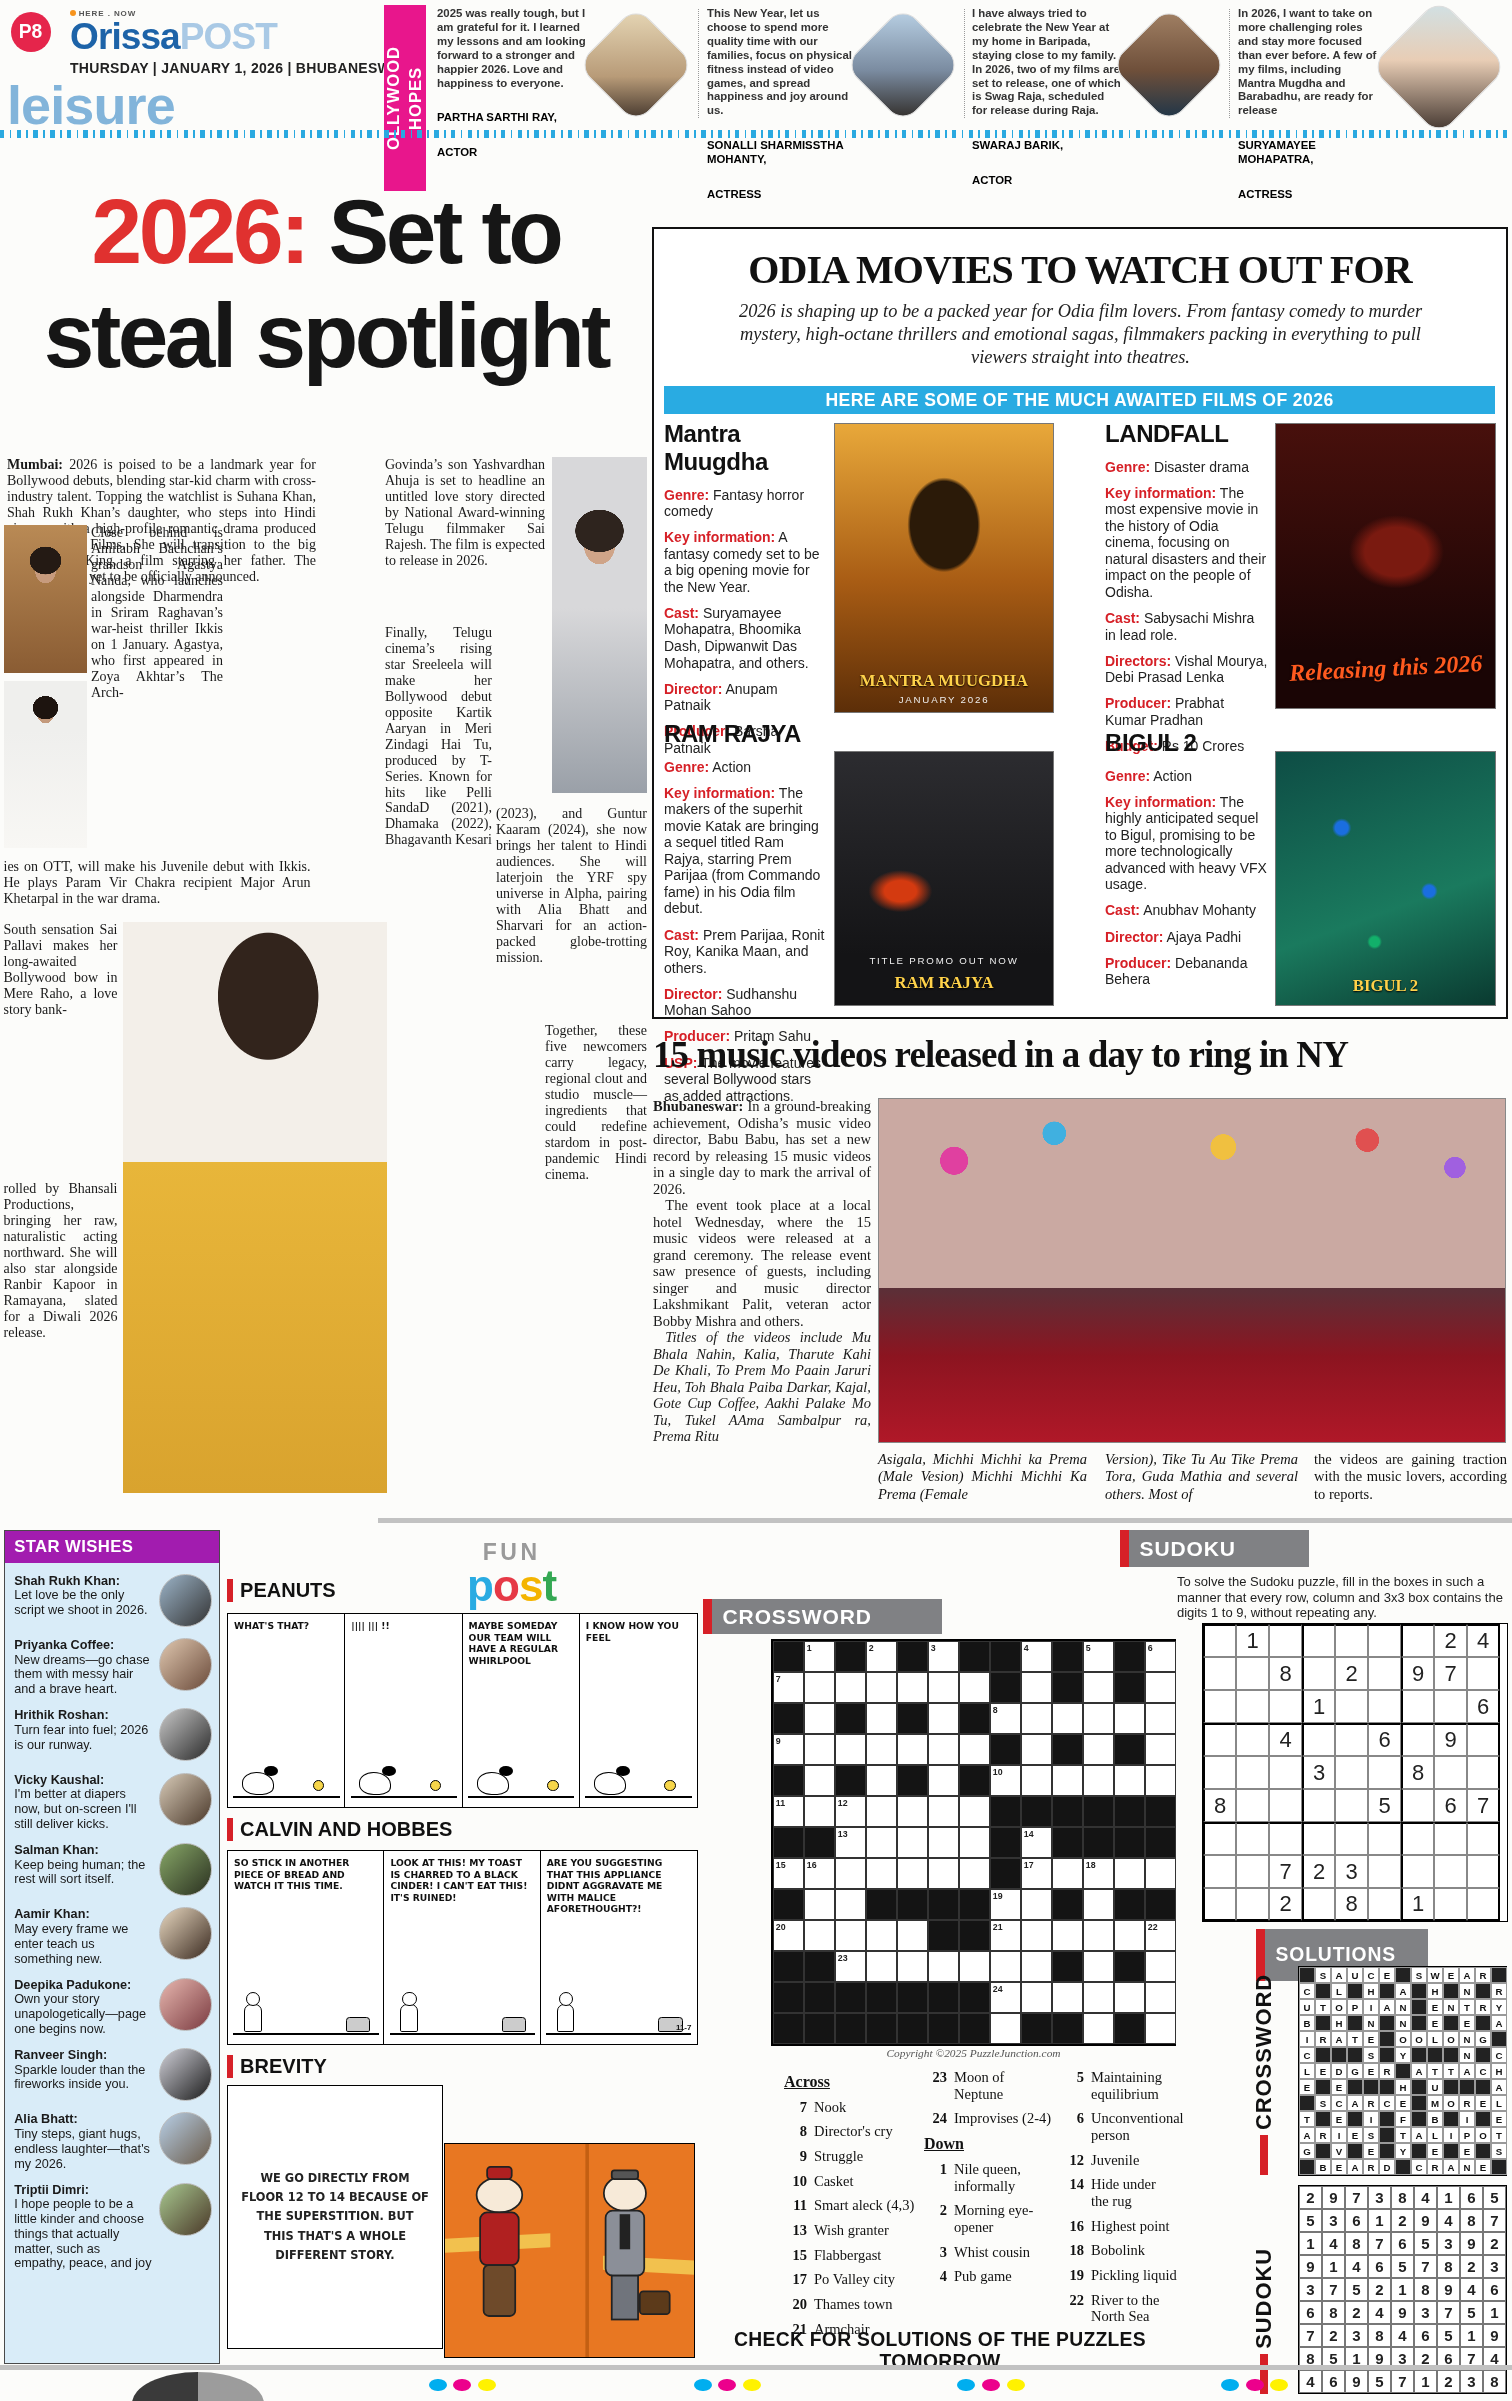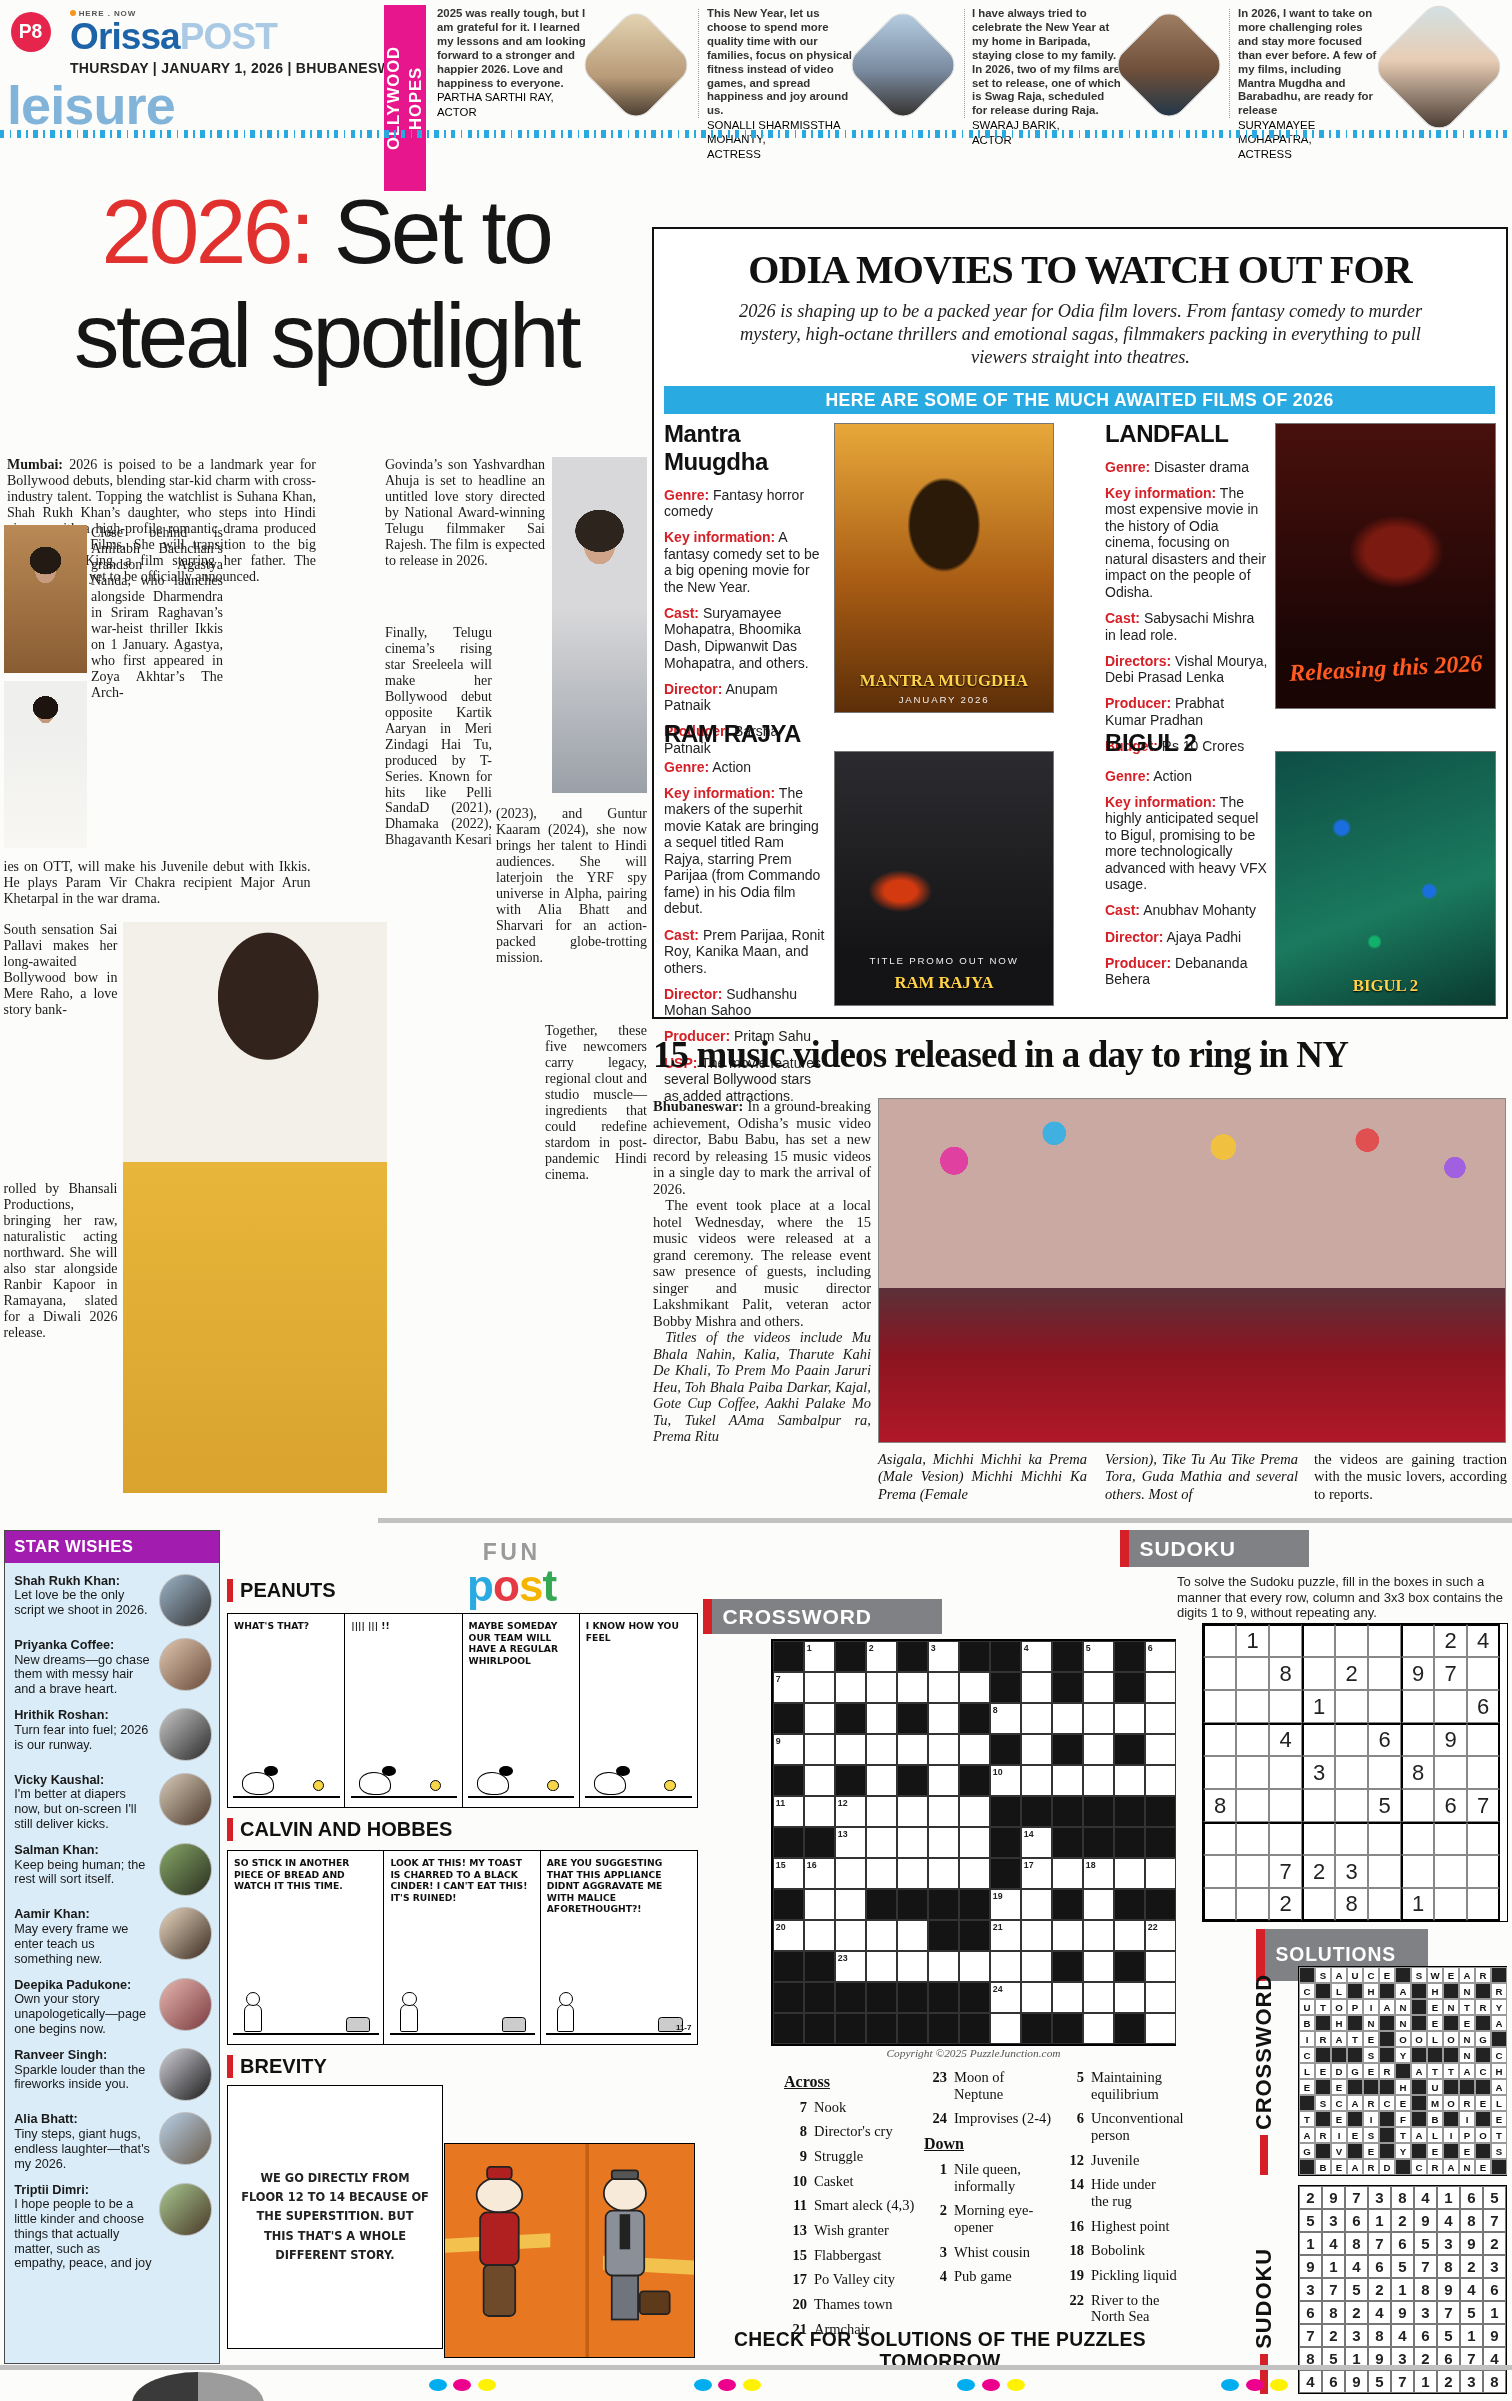--- a/index.html
+++ b/index.html
@@ -12,25 +12,25 @@
 .brand .b1{color:#1d63a8}.brand .b2{color:#a9c9e5}
 .tagline{font-size:8px;font-weight:bold;color:#555;letter-spacing:0.9px}
 .tagline::before{content:"";display:inline-block;width:6.1px;height:6.1px;border-radius:50%;background:#f7941d;margin-right:2.6px}
 .dateline{font-weight:bold;font-size:14px;color:#222;letter-spacing:0.3px}
 .leisure{font-weight:bold;font-size:54px;color:#82b4da;letter-spacing:-0.9px}
 .pinkbar{background:#e8168c;color:#fff;display:flex;justify-content:center;align-items:center;gap:1.8px}
 .pinkbar span{writing-mode:vertical-rl;transform:rotate(180deg);font-weight:bold;font-size:16.7px;letter-spacing:0.9px}
 .dashline{background:repeating-linear-gradient(90deg,#2aa9e0 0 4.4px,transparent 4.4px 9.7px,#2aa9e0 9.7px 11.4px,transparent 11.4px 16.7px)}
 .quote{display:flex;flex-direction:column;font-size:11.4px;line-height:1.22;color:#222;font-weight:b}
 .quote .qt{font-weight:bold;color:#333}
-.quote .qn{font-weight:normal;color:#000;margin-top:1px}
+.quote .qn{font-weight:bold;color:#000;margin-top:21px}
 .diamond{border-radius:19.3px;transform:rotate(45deg);overflow:hidden;border:0.9px solid #ddd}
 .vdots{border-left:1.8px dotted #9a9a9a}
 
-.hl{font-weight:normal;letter-spacing:-3.5px;text-align:center;font-size:91px;line-height:1;color:#161616}
+.hl{font-weight:bold;letter-spacing:-3.5px;text-align:center;font-size:91px;line-height:1;color:#161616}
 .hl .red{color:#e0312f}
 .bodytext{font-family:"Liberation Serif",serif;font-size:14px;line-height:1.14;text-align:justify;color:#1a1a1a}
 .bodytext b{font-weight:bold}
 .whitebg{background:#fcfcfa}
 .ph{background:#e9e4da}
 
 .odiabox{border:2.6px solid #111;background:#fff}
 .odia-title{font-family:"Liberation Serif",serif;font-weight:bold;font-size:40px;text-align:center;letter-spacing:-0.9px}
 .odia-intro{font-family:"Liberation Serif",serif;font-style:italic;font-size:18.4px;text-align:center;line-height:1.25;color:#222}
 .bluebar{background:#29abe2;color:#fff;font-weight:bold;font-size:17.6px;display:flex;align-items:center;justify-content:center;letter-spacing:0.4px}

